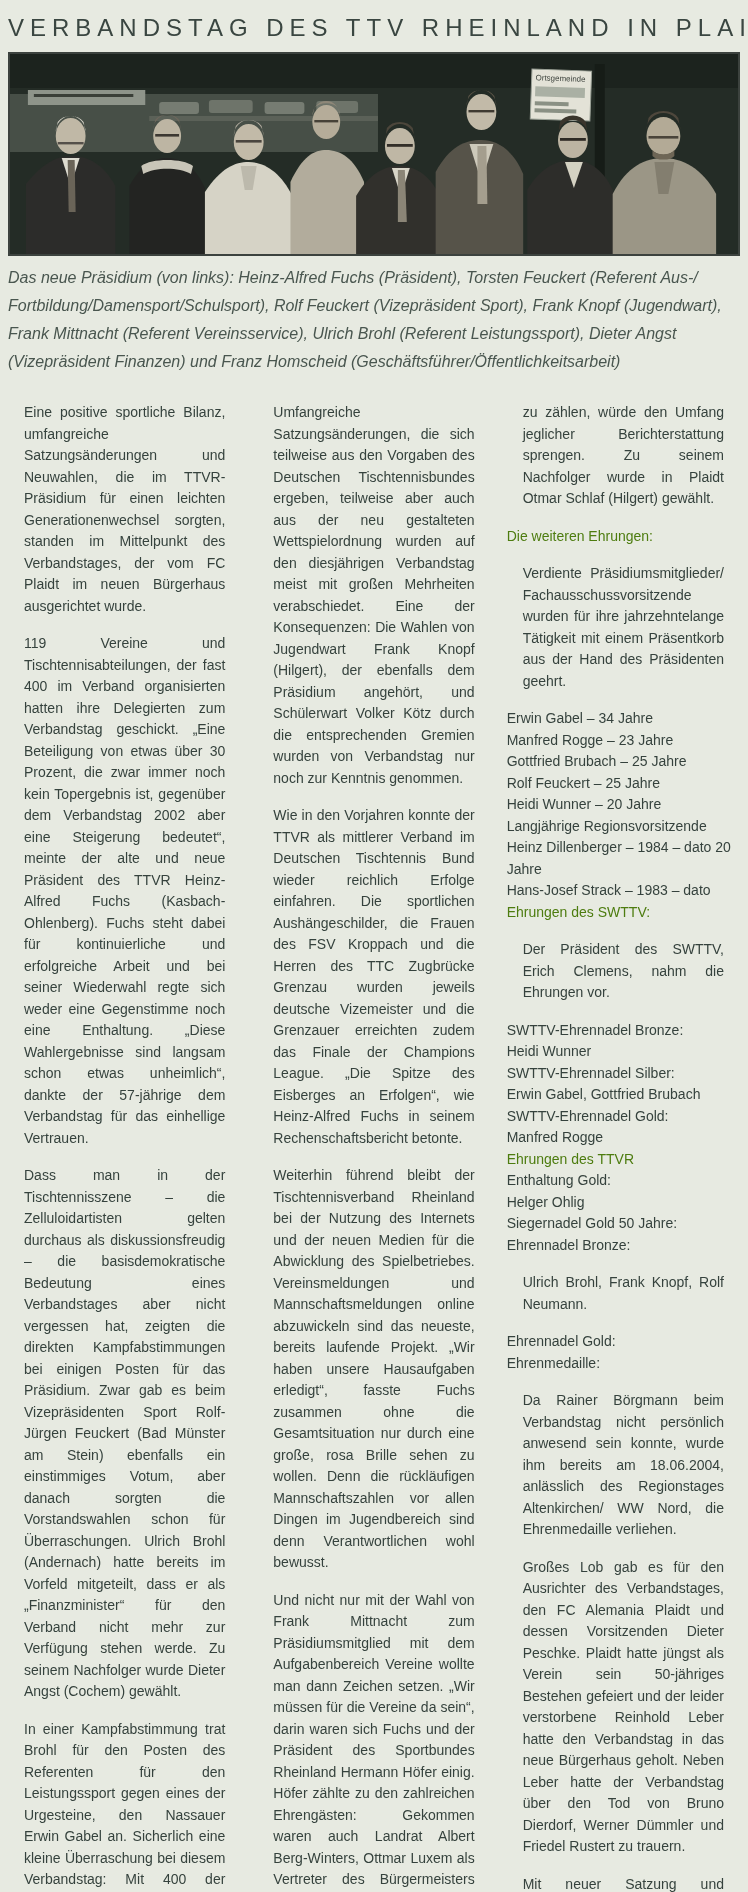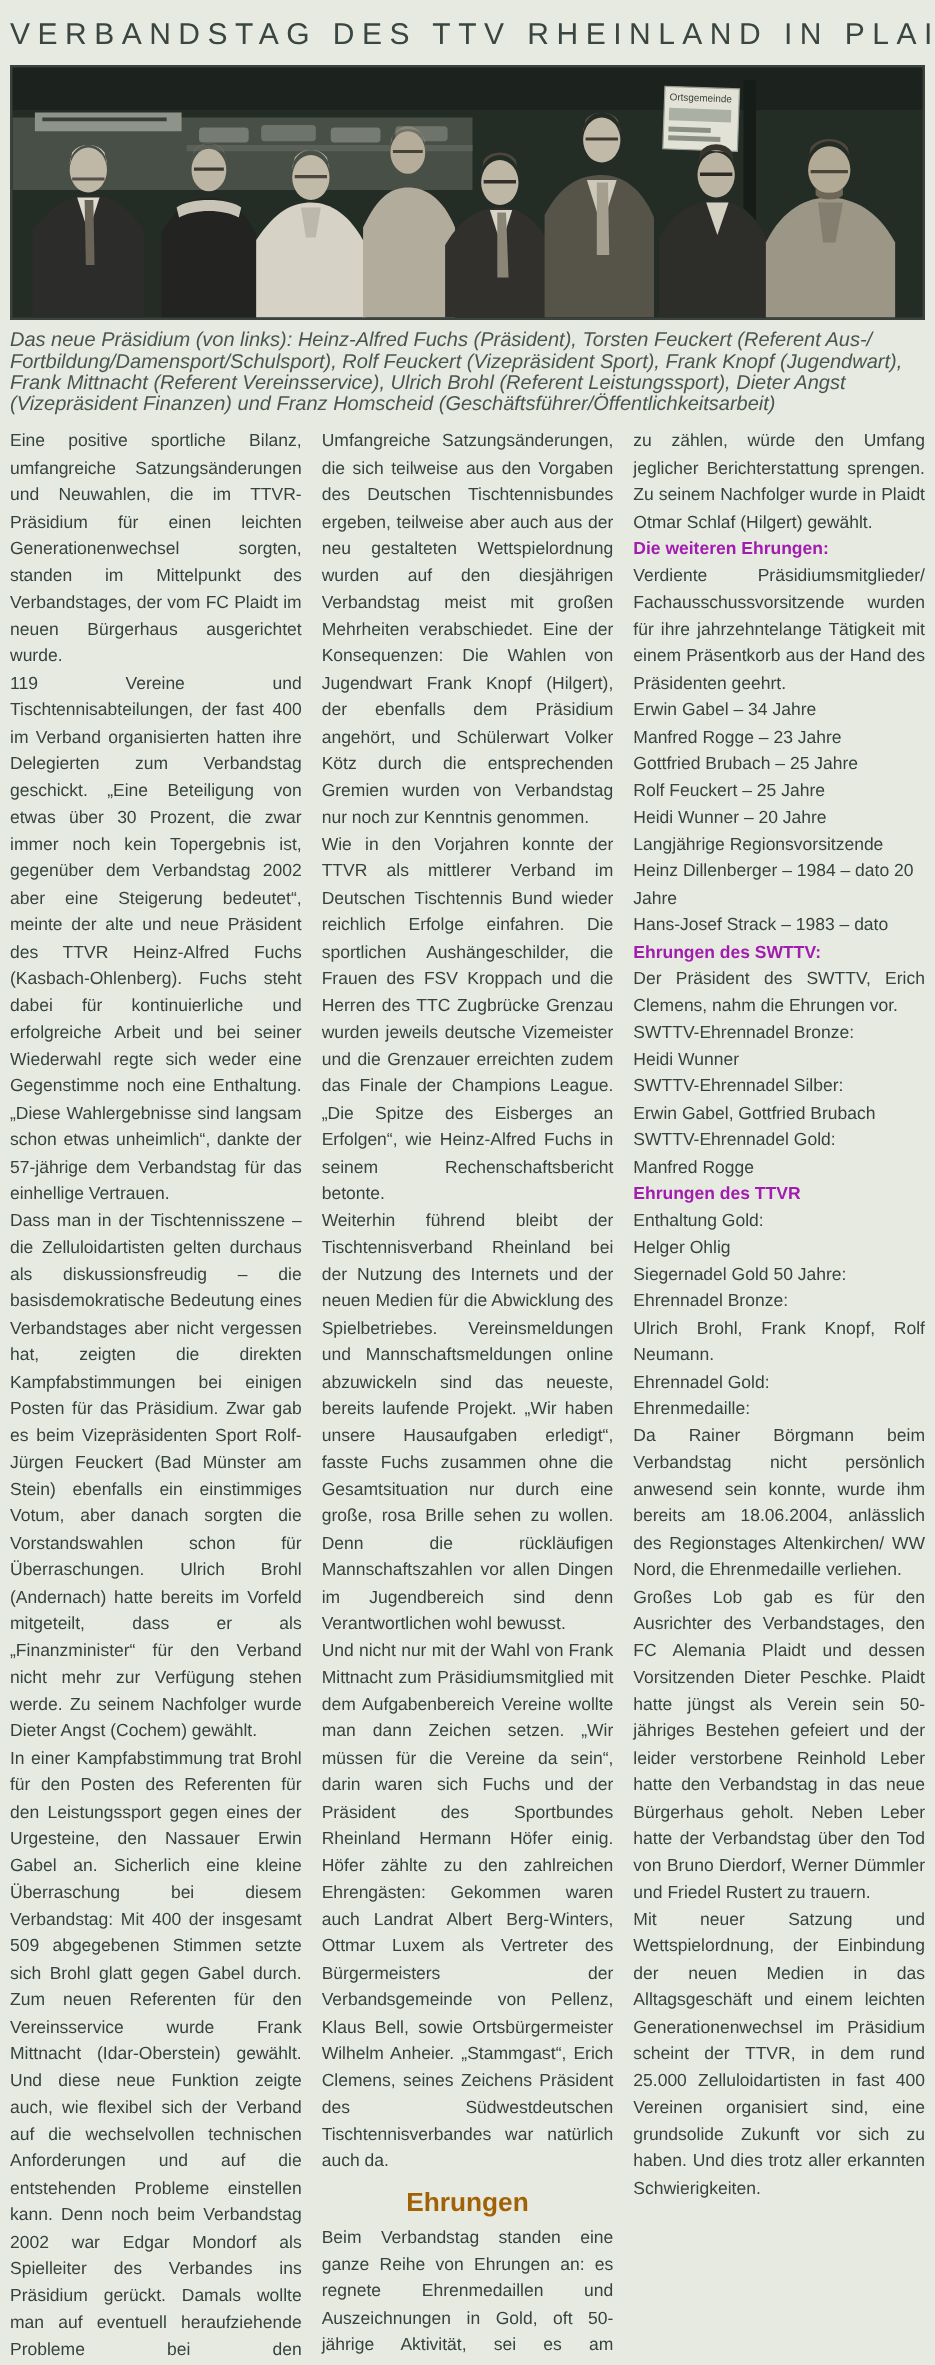--- a/index.html
+++ b/index.html
@@ -33,42 +33,42 @@
     border: 2px solid #3c423e;
     background: #262e29;
     line-height: 0;
   }
   .photo-frame svg { width: 100%; height: 200px; }
   
   .caption {
     margin: 8px 0 10px 0;
     font-style: italic;
     font-size: 16px;
-    line-height: 17px;
+    line-height: 28px;
     color: #49564f;
     font-weight: 500;
   }
   
   .columns {
     display: flex;
     gap: 16px;
     height: 1548px;
     overflow: hidden;
   }
   .col {
     flex: 1 1 0;
     min-width: 0;
     font-size: 14px;
     line-height: 21.5px;
     text-align: justify;
     color: #35423d;
   }
-  .para { margin: 0; }
+  .para { margin: 16px; }
   .plain-line, .bold-line, .italic-line { text-align: left; margin: 0; }
-  .bold-line { font-weight: 700; color: #a21caf; }
+  .bold-line { font-weight: 400; color: #4d7c0f; }
   .italic-line { }
   h2.section-heading {
     margin: 12px 0 6px 0;
     font-size: 21px;
     font-weight: 700;
     text-align: center;
     color: #a16207;
   }
 </style>
 </head>

